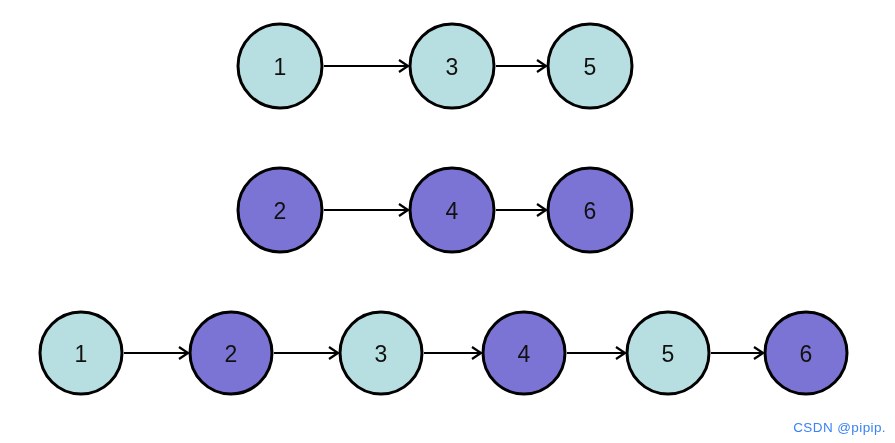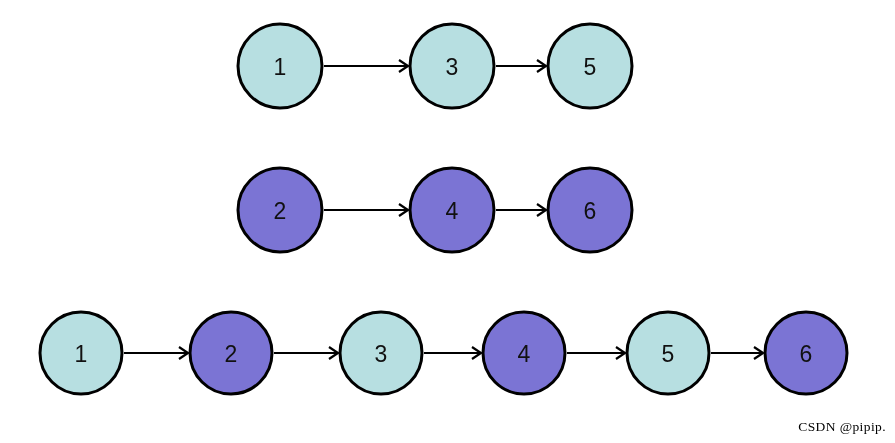--- a/index.html
+++ b/index.html
@@ -40,23 +40,23 @@
   .edge-head {
     stroke: #000000;
     stroke-width: 2.2;
     fill: none;
     stroke-linecap: butt;
   }
   .watermark {
     position: absolute;
     right: 9px;
     bottom: 8px;
-    font-family: Liberation Serif, serif;
+    font-family: Liberation Sans, sans-serif;
     font-size: 13.5px;
-    color: #000000;
+    color: #3b82f6;
     letter-spacing: 0.4px;
     white-space: nowrap;
     user-select: none;
   }
 </style>
 </head>
 <body>
 
 <svg id="canvas" viewBox="0 0 895 443" xmlns="http://www.w3.org/2000/svg">
   <g id="edges-layer">

